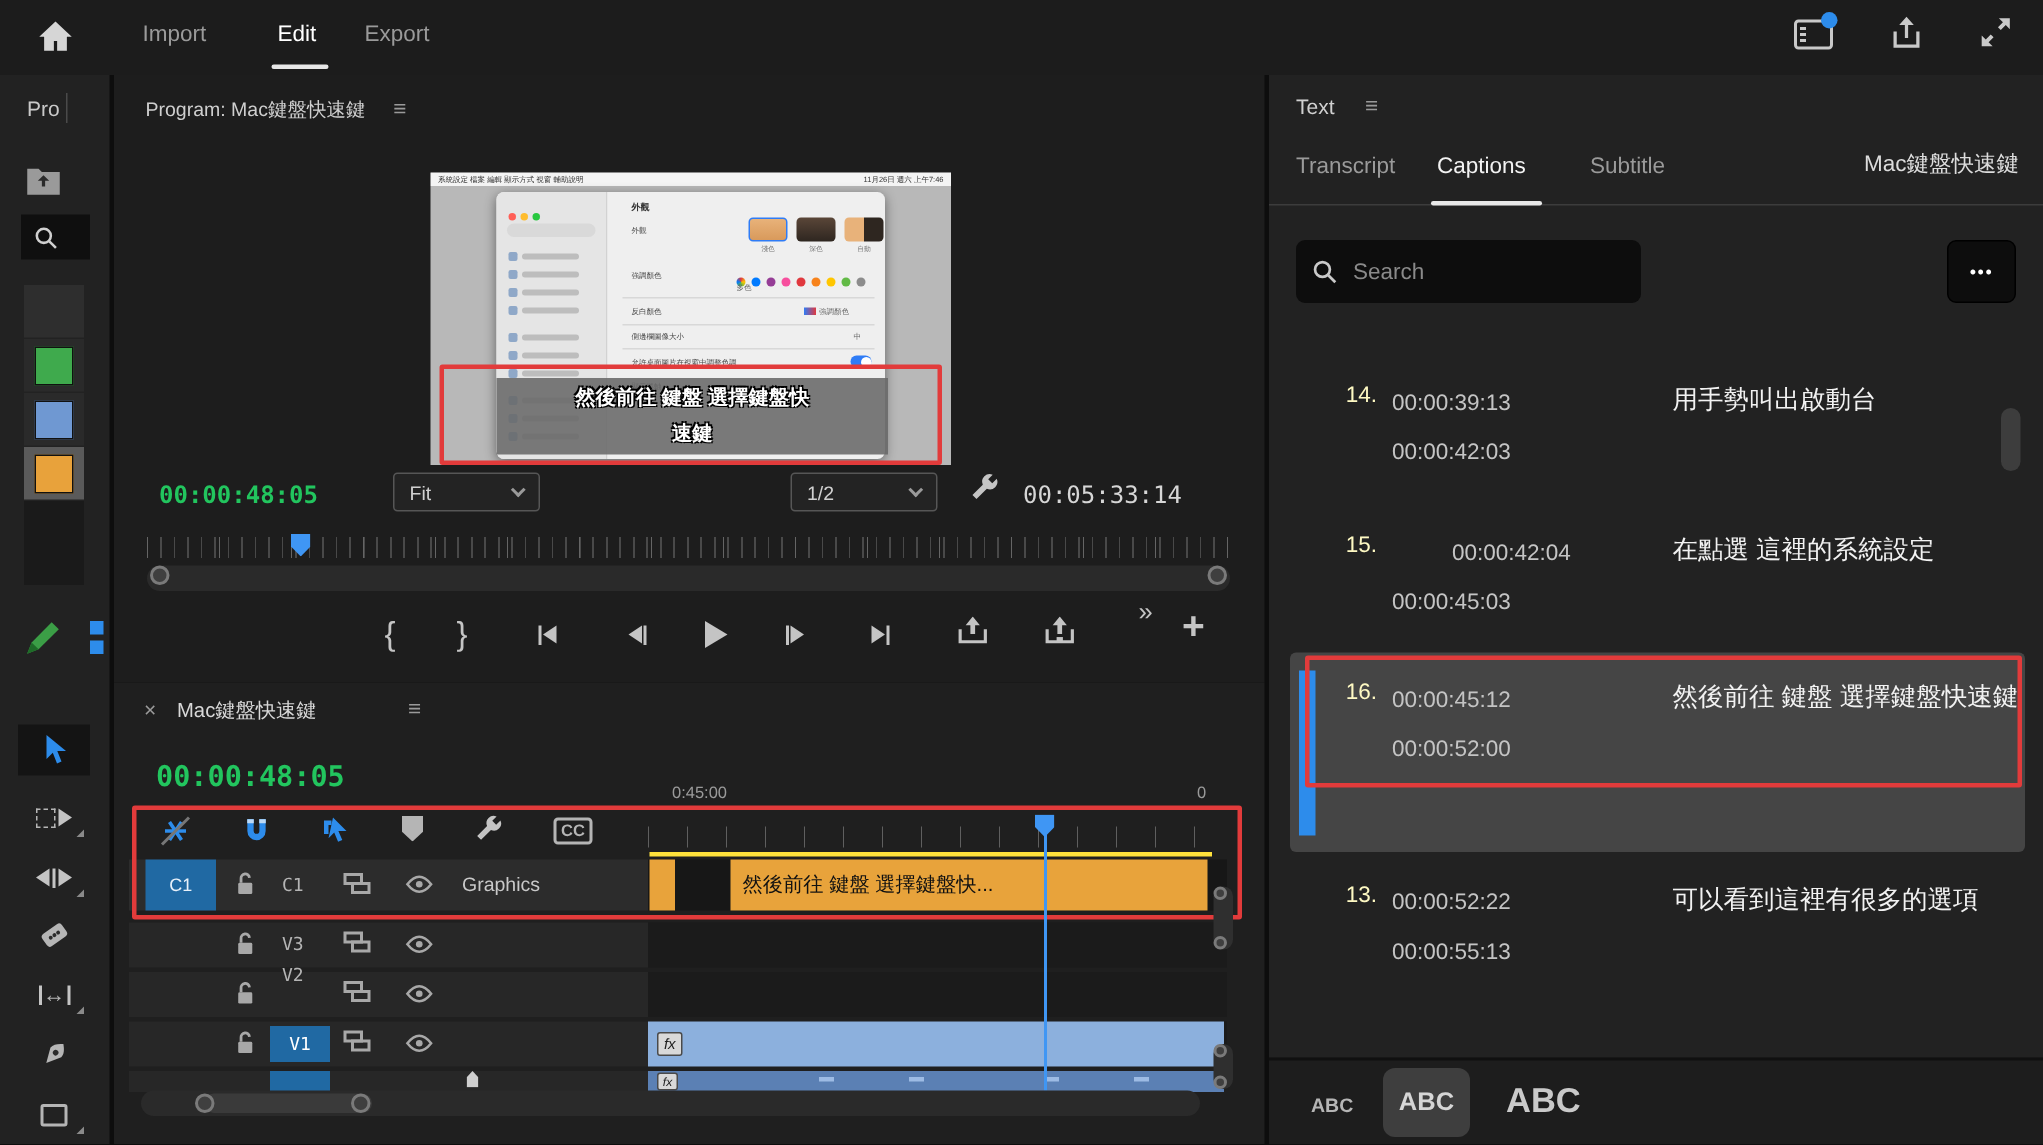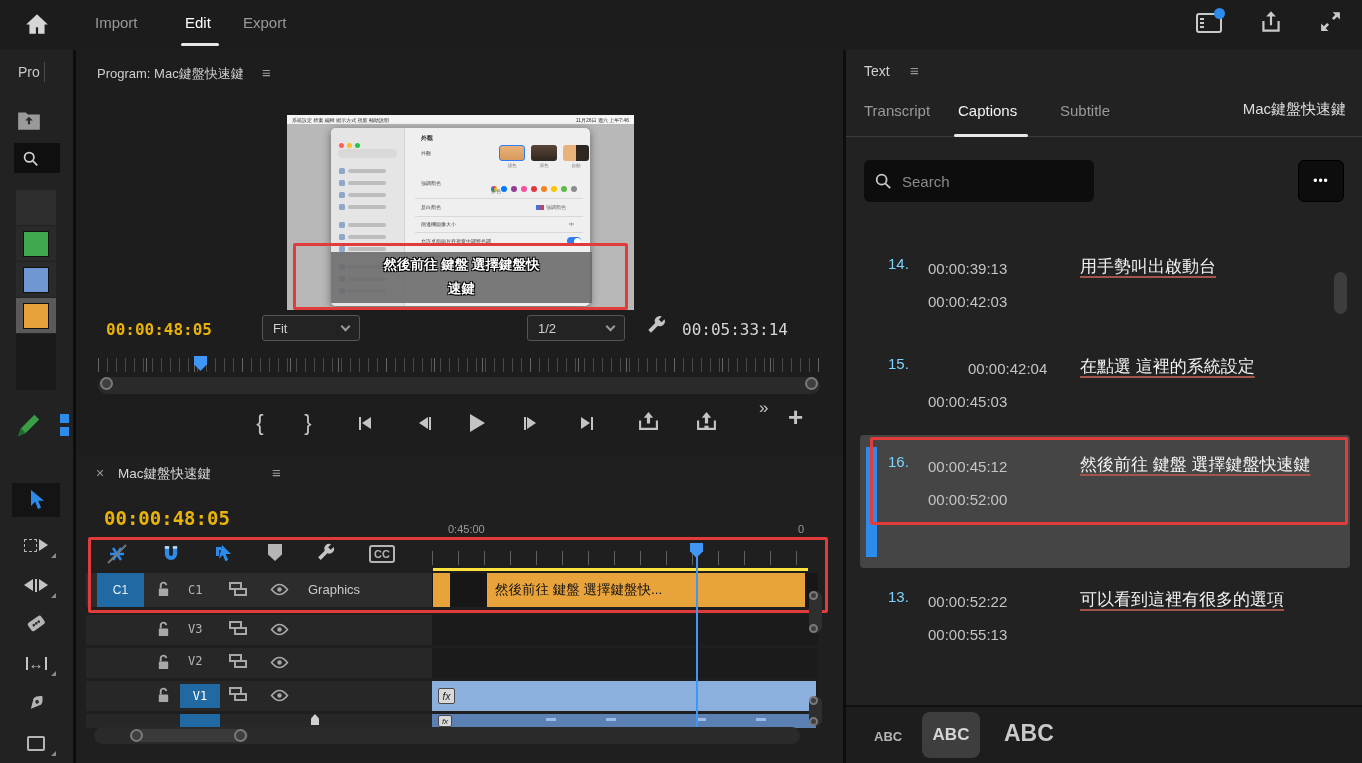--- a/index.html
+++ b/index.html
@@ -8,21 +8,21 @@
   .ab{position:absolute;}
   .panel{position:absolute;background:#212121;}
   
   .topbar{left:0;top:0;width:1362px;height:50px;background:#1c1c1c;}
   .navitem{font-size:15px;color:#9a9a9a;cursor:pointer;}
   .navitem.active{color:#fff;}
   .nav-underline{height:3px;background:#e8e8e8;border-radius:2px;}
   .apptitle{font-size:16px;color:#8f8f8f;white-space:nowrap;}
   
   .menu-glyph{color:#9a9a9a;font-size:15px;}
-  .tc-blue{color:#eab308;font-weight:bold;font-family:"DejaVu Sans Mono","Liberation Mono",monospace;}
+  .tc-blue{color:#22c55e;font-weight:bold;font-family:"DejaVu Sans Mono","Liberation Mono",monospace;}
   .chev{display:inline-block;width:7px;height:7px;border-right:2px solid #9a9a9a;border-bottom:2px solid #9a9a9a;transform:rotate(45deg);}
   .scrollpill{background:#2a2a2a;border-radius:9px;}
   .pillknob{position:absolute;width:13px;height:13px;border-radius:50%;background:#3f3f3f;border:2px solid #7a7a7a;}
   
   .leftcol{left:0;top:50px;width:73px;height:713px;background:#222;}
   .swcell{position:absolute;left:16px;width:40px;height:35px;background:#2e2e2e;display:flex;align-items:center;justify-content:center;}
   .swatch{width:26px;height:26px;border:1px solid #111;}
   .toolbtn{position:absolute;left:12px;width:48px;height:34px;display:flex;align-items:center;justify-content:center;color:#b5b5b5;}
   .fly::after{content:"";position:absolute;right:4px;bottom:4px;border-left:5px solid transparent;border-bottom:5px solid #8a8a8a;}
   .trL{width:0;height:0;border-top:6px solid transparent;border-bottom:6px solid transparent;border-right:9px solid #c4c4c4;}
@@ -65,24 +65,24 @@
   .clip-orange{background:#e8a33b;}
   .tl-ticks{background:repeating-linear-gradient(90deg,#5f5f5f 0 1px,transparent 1px 26px);}
   
   .textpanel{left:846px;top:50px;width:516px;height:713px;background:#222;}
   .tab{font-size:15px;color:#9a9a9a;cursor:pointer;}
   .tab.active{color:#f2f2f2;}
   .searchbox{position:absolute;left:18px;top:110px;width:230px;height:42px;background:#0d0d0d;border-radius:6px;display:flex;align-items:center;padding:0 10px;}
   .searchbox input{background:transparent;border:none;outline:none;color:#d6d6d6;font-size:15px;width:160px;margin-left:8px;}
   .searchbox input::placeholder{color:#8a8a8a;}
   .morebtn{position:absolute;left:452px;top:110px;width:46px;height:42px;background:#0d0d0d;border:1px solid #000;border-radius:6px;color:#fff;font-size:12px;display:flex;align-items:center;justify-content:center;letter-spacing:1px;}
-  .cap-num{position:absolute;width:30px;text-align:left;font-size:15px;color:#7dd3fc;}
+  .cap-num{position:absolute;width:30px;text-align:right;font-size:15px;color:#fef9c3;}
   .cap-time{position:absolute;font-size:15px;color:#c4c4c4;line-height:33px;}
   .cap-text{position:absolute;width:280px;font-size:17px;color:#f2f2f2;line-height:33px;}
-  .u{text-decoration:underline;text-decoration-color:#a3554b;text-decoration-thickness:2px;text-underline-offset:4px;}
+  .u{text-decoration-color:#a3554b;text-decoration-thickness:2px;text-underline-offset:4px;margin-left:35px;}
   .abc-btn{position:absolute;font-weight:bold;color:#b5b5b5;cursor:pointer;}
 </style>
 </head>
 <body>
 
 <div class="app">
 
   <div class="ab topbar">
     <div class="ab" style="left:24px;top:11px;">
       <svg width="26" height="26" viewBox="0 0 24 24">
@@ -424,21 +424,21 @@
           <path d="M1.5 7q7.5-9.5 15 0q-7.5 9.5-15 0z" stroke="#a8a8a8" stroke-width="1.6" fill="none"></path>
           <circle cx="9" cy="7" r="2.1" fill="#a8a8a8"></circle>
         </svg></div>
 
     <div class="trkhdr" style="left:10px;top:193px;width:346px;height:30px;background:#272727;"></div>
     <div class="trklane" style="left:356px;top:193px;width:386px;height:30px;background:#1b1b1b;"></div>
     <div class="ab" style="left:80px;top:199px;"><svg width="15" height="17" viewBox="0 0 16 18">
           <rect x="3" y="8" width="10" height="8" rx="1" fill="#a8a8a8"></rect>
           <path d="M5 8V5a3 3 0 0 1 6-.6" stroke="#a8a8a8" stroke-width="2" fill="none"></path>
         </svg></div>
-    <div class="ab trklabel" style="left:112px;top:199px;">V2</div>
+    <div class="ab trklabel" style="left:112px;top:188px;">V2</div>
     <div class="ab" style="left:152px;top:197px;"><svg width="20" height="18" viewBox="0 0 20 18">
           <g fill="none" stroke="#a8a8a8" stroke-width="2">
             <rect x="2" y="3" width="11" height="6"></rect>
             <rect x="7" y="9" width="11" height="6"></rect>
           </g>
         </svg></div>
     <div class="ab" style="left:194px;top:200px;"><svg width="19" height="15" viewBox="0 0 18 14">
           <path d="M1.5 7q7.5-9.5 15 0q-7.5 9.5-15 0z" stroke="#a8a8a8" stroke-width="1.6" fill="none"></path>
           <circle cx="9" cy="7" r="2.1" fill="#a8a8a8"></circle>
         </svg></div>

